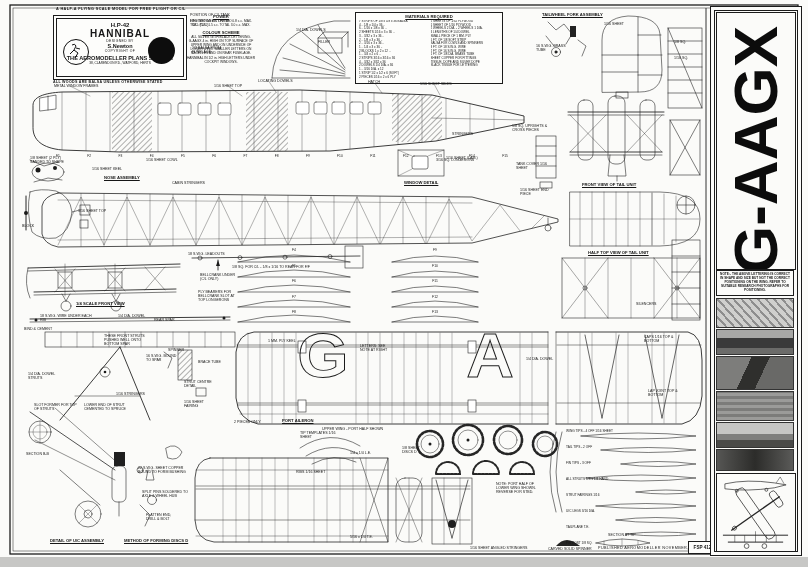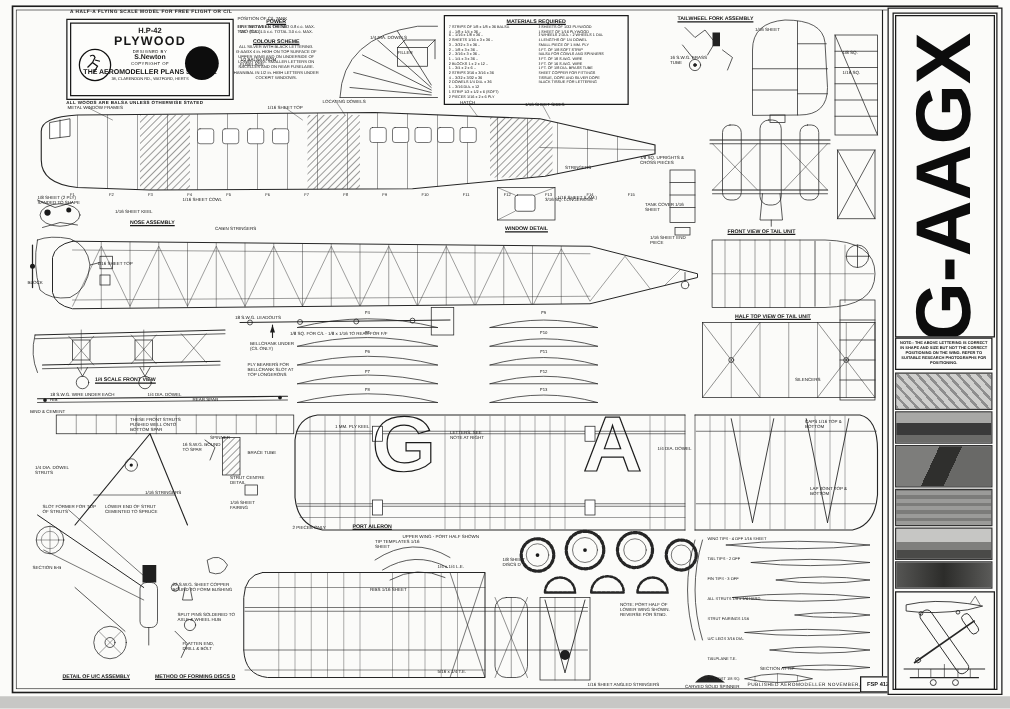--- a/index.html
+++ b/index.html
@@ -545,21 +545,21 @@
         <line x1="638" y1="541" x2="638" y2="545" stroke-width="0.35"></line>
       </g>
     </g>
   </svg>
 
   <div class="abs top-strip">A HALF-A FLYING SCALE MODEL FOR FREE FLIGHT OR C/L</div>
 
   <div class="abs title-block">
     <div class="title-inner">
       <div class="tb-model">H.P-42</div>
-      <div class="tb-name">PLYWOOD</div>
+      <div class="tb-name">HANNIBAL</div>
       <div class="tb-sm">DESIGNED BY</div>
       <div class="tb-designer">S.Newton</div>
       <div class="tb-sm">COPYRIGHT OF</div>
       <div class="tb-service">THE AEROMODELLER PLANS SERVICE</div>
       <div class="tb-addr">38, CLARENDON RD., WATFORD, HERTS</div>
       <div class="logo-circle">
         <svg width="22" height="22" viewBox="0 0 22 22">
             <path d="M8,5 Q11,3 12,6 L10,10 L14,13 L11,18 M10,10 L6,14 M12,8 L16,9" stroke="#111" stroke-width="1" fill="none"></path>
           </svg>
       </div>

